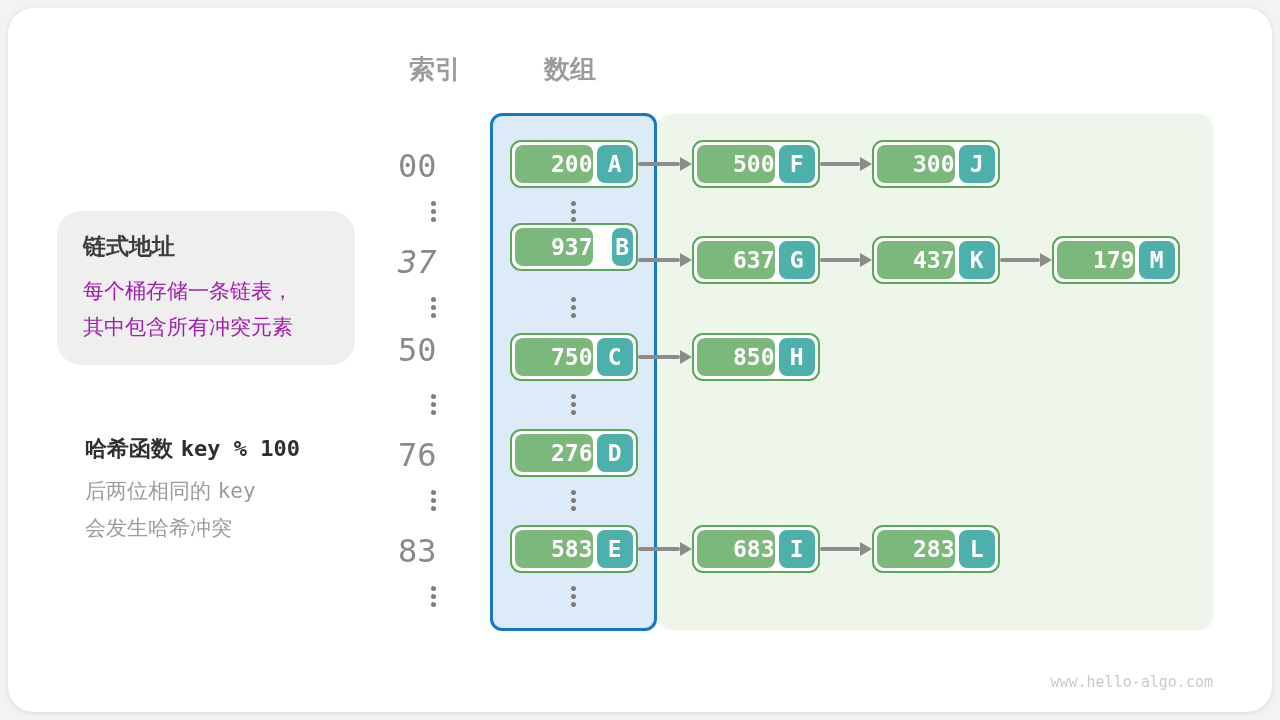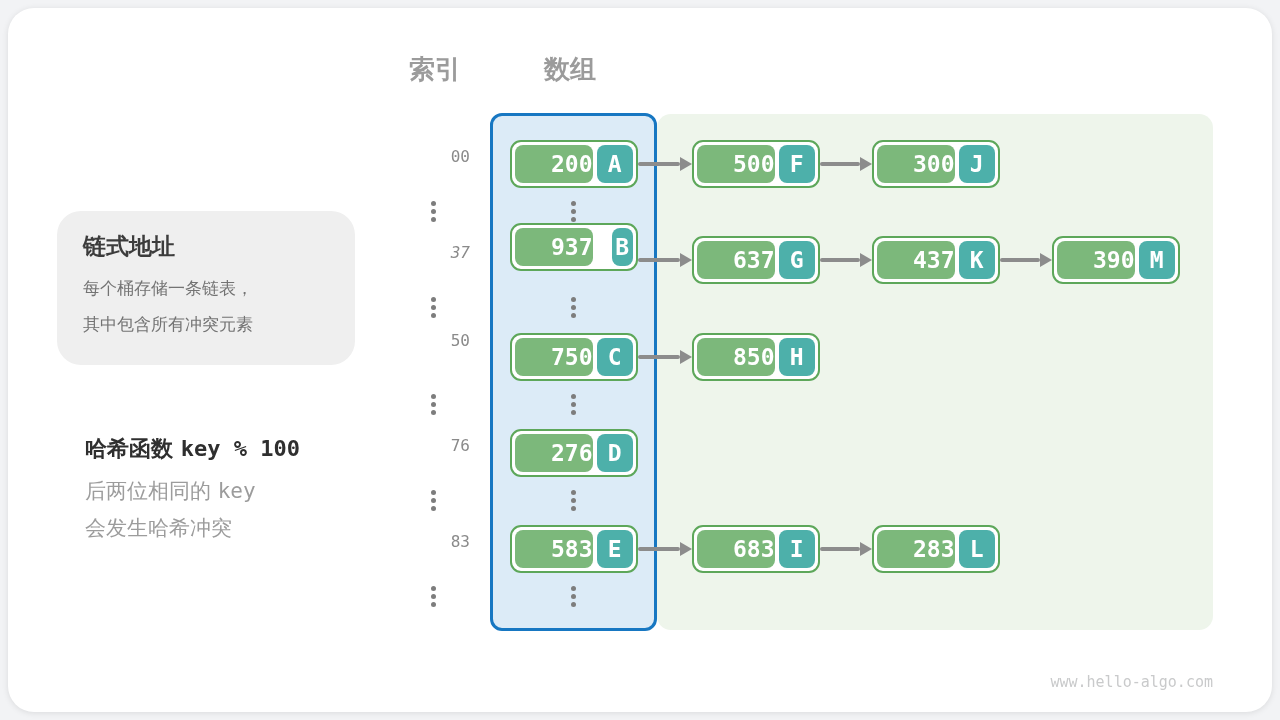--- a/index.html
+++ b/index.html
@@ -25,21 +25,21 @@
   
   .info-box{
     position:absolute;left:57px;top:211px;width:298px;height:154px;
     background:#efefef;border-radius:24px;
   }
   .info-title{
     position:absolute;left:26px;top:20px;
     font-size:23px;font-weight:bold;color:#3c3c3c;
   }
   .info-line{
-    position:absolute;left:26px;font-size:17px;color:#737373;white-space:nowrap;
+    position:absolute;left:26px;font-size:21px;color:#a21caf;white-space:nowrap;
   }
   
   .hash-title{
     position:absolute;left:85px;top:434px;font-size:22px;font-weight:bold;
     color:#2f2f2f;white-space:nowrap;
   }
   .code{font-family:"DejaVu Sans Mono","Liberation Mono",monospace;}
   .hash-line{
     position:absolute;left:85px;font-size:21px;color:#9c9c9c;white-space:nowrap;
   }
@@ -49,23 +49,23 @@
     background:var(--list-fill,#eef5eb);border-radius:14px;
   }
   .array-region{
     position:absolute;left:490px;top:113px;width:167px;height:518px;
     background:var(--array-fill,#dcebf7);
     border:3px solid var(--array-border,#1777c2);
     border-radius:12px;box-sizing:border-box;
   }
   
   .idx{
-    position:absolute;text-align:right;
+    position:absolute;text-align:left;
     font-family:"DejaVu Sans Mono","Liberation Mono",monospace;
-    font-size:16px;color:#8a8a8a;
+    font-size:32px;color:#8a8a8a;
   }
   .node{
     position:absolute;width:128px;height:48px;box-sizing:border-box;
     background:#ffffff;border:2px solid var(--node-border,#5da75a);
     border-radius:11px;display:flex;gap:4px;padding:3px;
   }
   .cell{
     flex:1 1 0;border-radius:8px;display:flex;align-items:center;justify-content:center;
     color:#ffffff;font-family:"DejaVu Sans Mono","Liberation Mono",monospace;
     font-size:23px;font-weight:bold;
@@ -154,21 +154,21 @@
         <div class="cell key">637</div>
         <div class="cell val">G</div>
       </div>
       <div class="arrow" style="left: 820px; top: 258.25px; width: 40px;"></div>
       <div class="node" style="left: 872px; top: 236.25px;">
         <div class="cell key">437</div>
         <div class="cell val">K</div>
       </div>
       <div class="arrow" style="left: 1000px; top: 258.25px; width: 40px;"></div>
       <div class="node" style="left: 1052px; top: 236.25px;">
-        <div class="cell key">390</div>
+        <div class="cell key">179</div>
         <div class="cell val">M</div>
       </div>
       <div class="vdots" style="left: 431px; top: 297.375px;">
         <div class="dot"></div>
         <div class="dot"></div>
         <div class="dot"></div>
       </div>
       <div class="vdots" style="left: 571px; top: 297.375px;">
         <div class="dot"></div>
         <div class="dot"></div>

